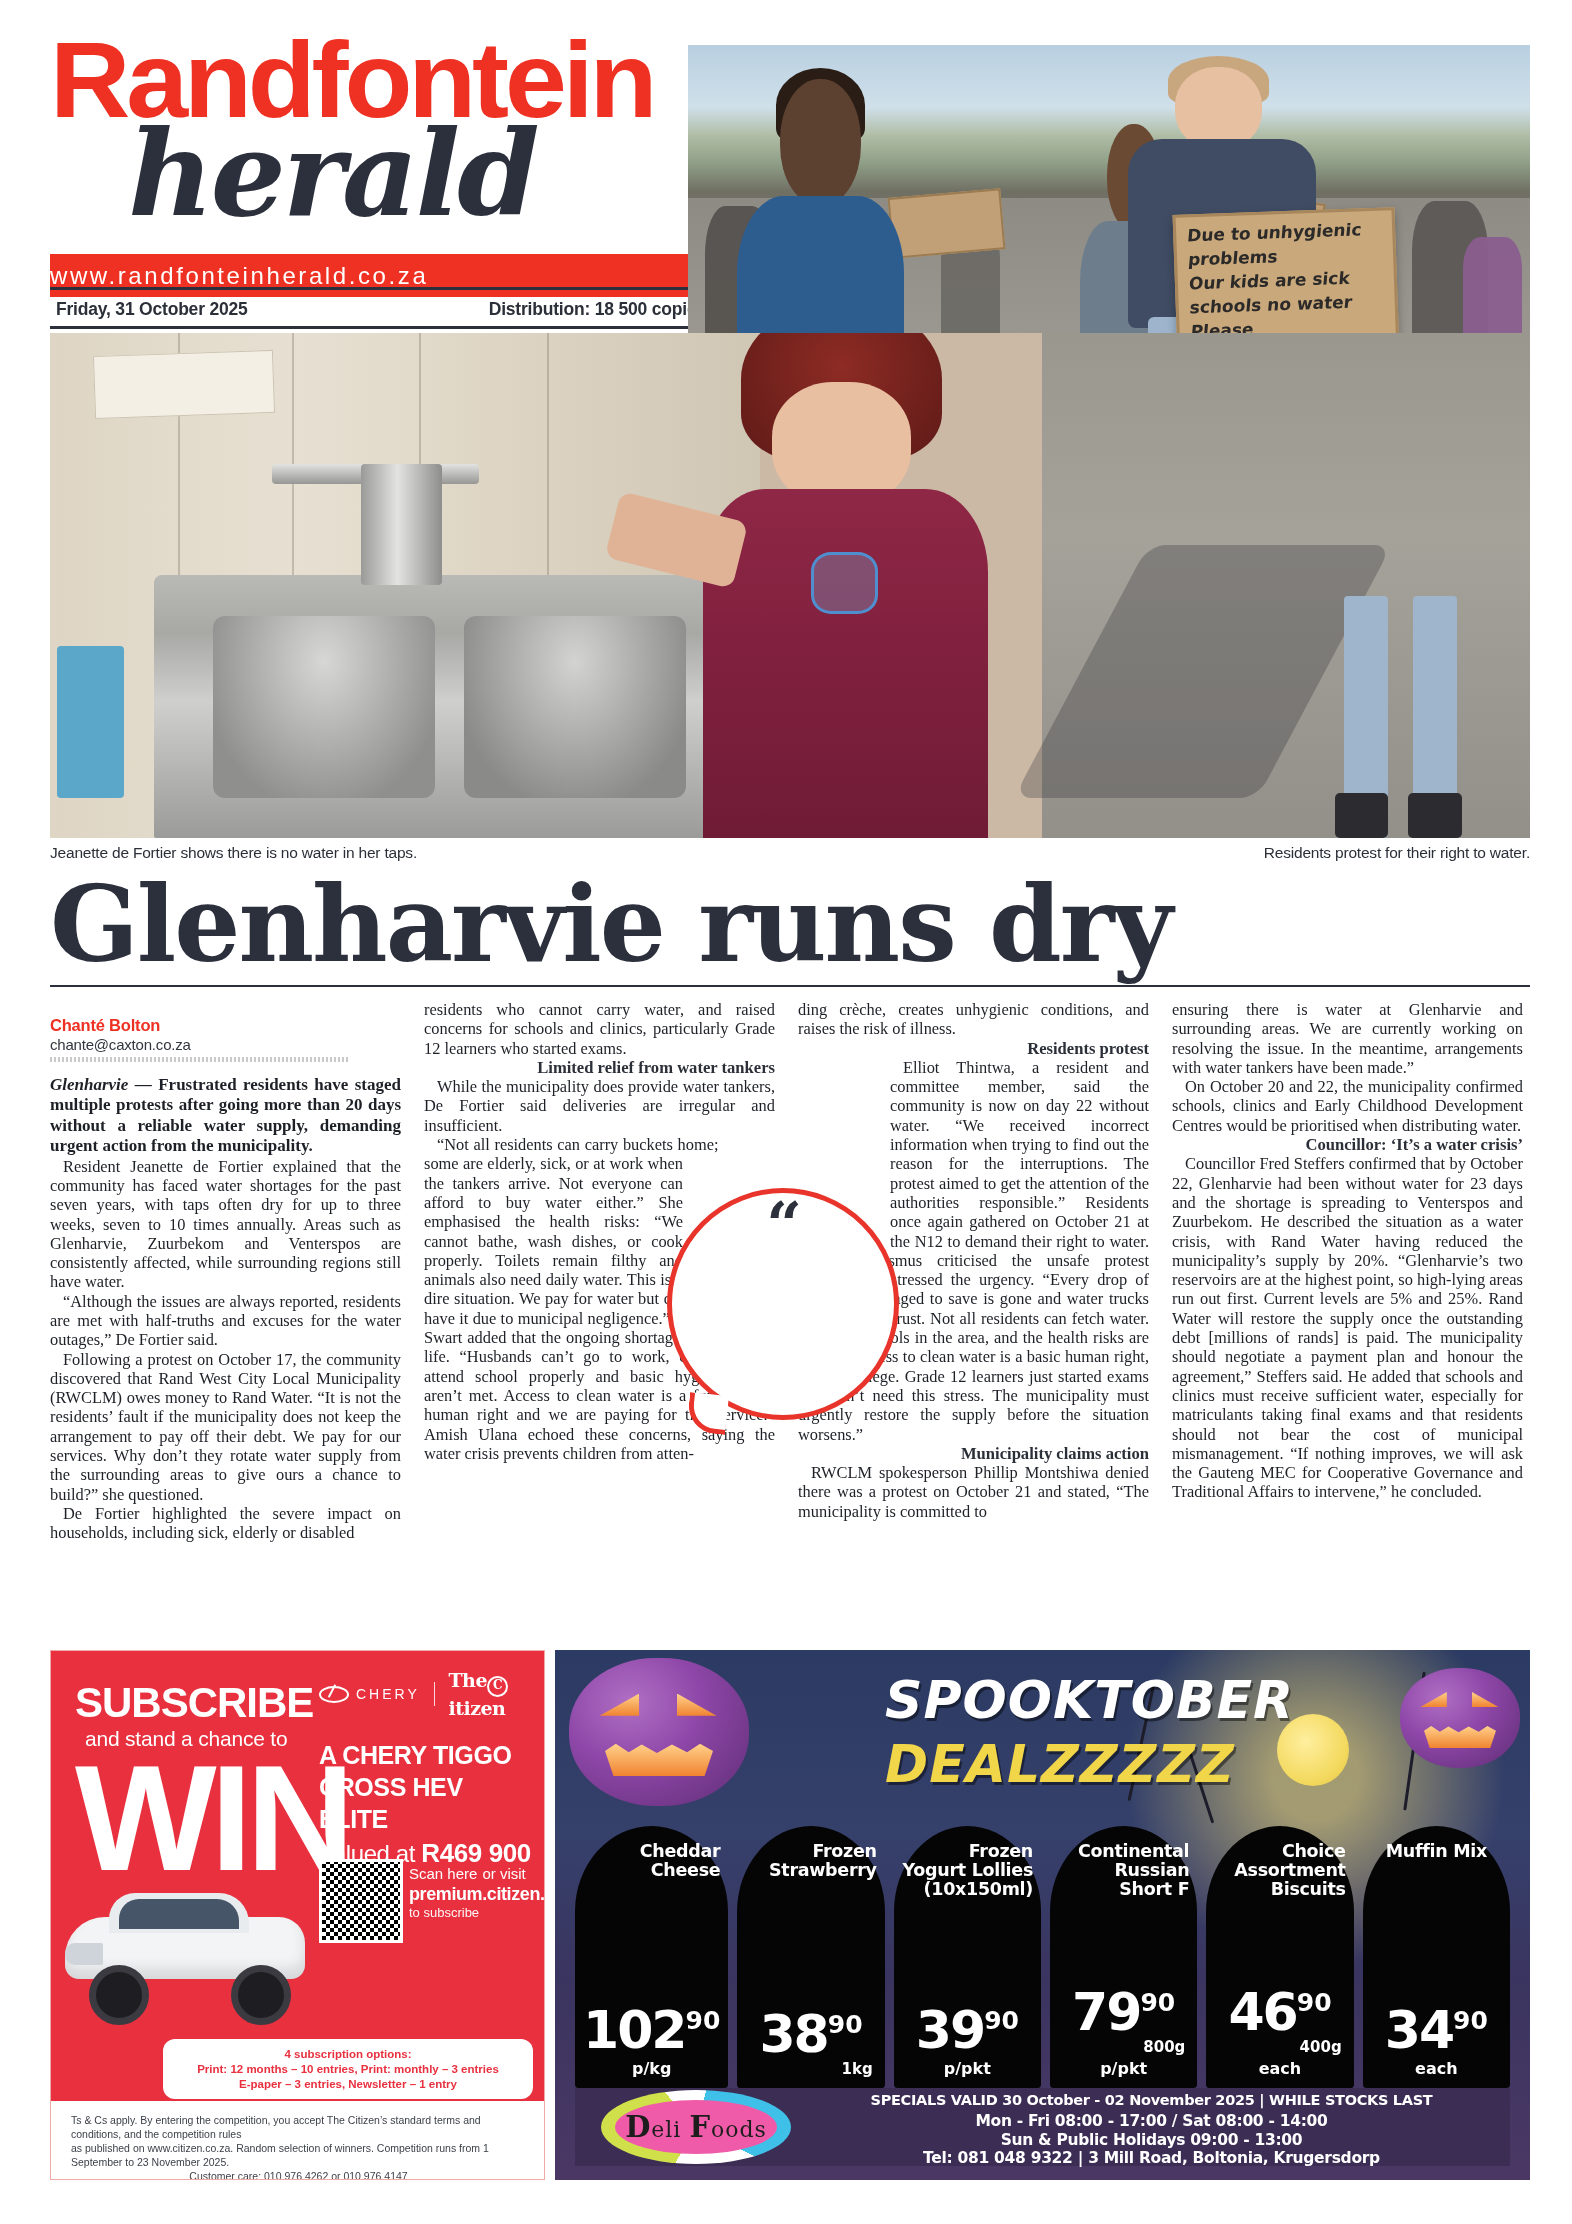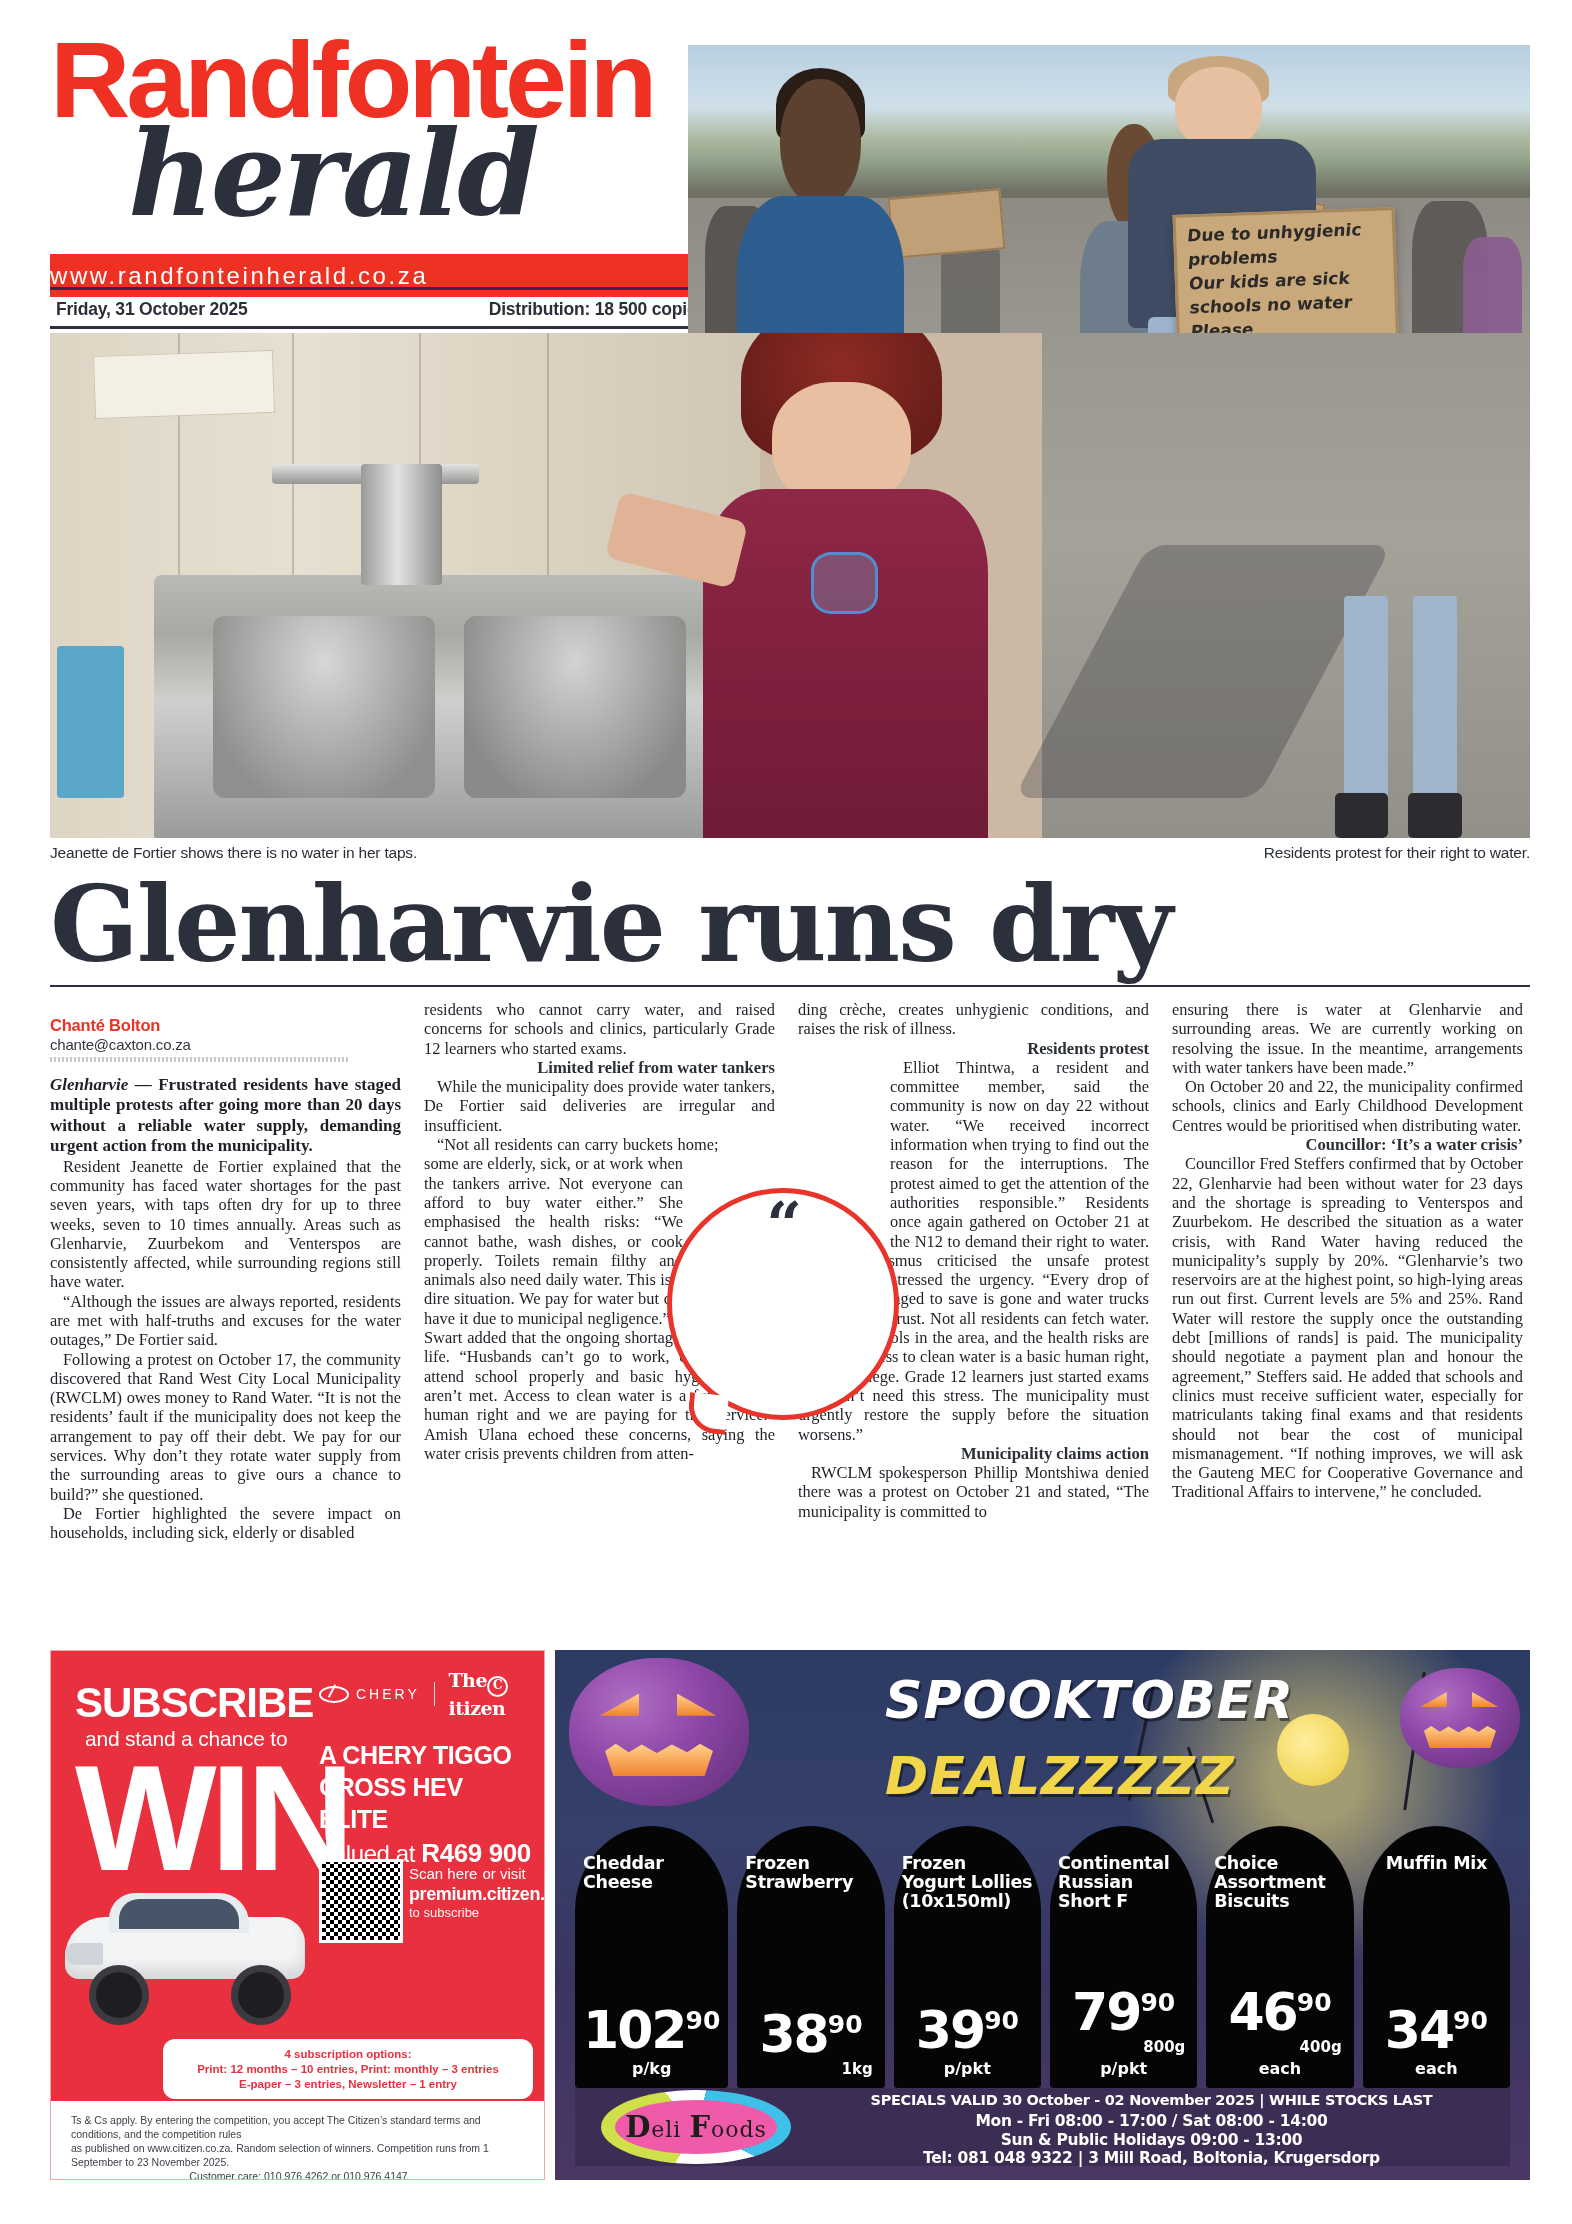--- a/index.html
+++ b/index.html
@@ -186,26 +186,26 @@
      radial-gradient(ellipse at 34% 30%,#b06fc4 0%,#8e47a8 42%,#5e2c74 100%);}
   .pk-eye{position:absolute;width:22%;height:15%;background:
      linear-gradient(180deg,#ffd089,#f08331);clip-path:polygon(0 100%,100% 0,100% 100%);}
   .pk-eye.r{clip-path:polygon(0 0,100% 100%,0 100%);}
   .pk-mouth{position:absolute;left:20%;top:58%;width:60%;height:22%;background:
      linear-gradient(180deg,#ffd089,#f08331);clip-path:polygon(0 22%,10% 0,22% 26%,34% 2%,48% 28%,62% 2%,76% 26%,88% 0,100% 22%,92% 100%,8% 100%);}
   .sp-title{position:absolute;left:330px;top:20px;width:600px;}
   .sp-t1{font-family:"DejaVu Sans",sans-serif;font-weight:bold;font-style:italic;font-size:52px;
      color:#fff;letter-spacing:1px;text-shadow:2px 3px 0 rgba(0,0,0,.45);}
   .sp-t2{font-family:"DejaVu Sans",sans-serif;font-weight:bold;font-style:italic;font-size:52px;
-     color:#f2d64a;letter-spacing:1px;margin-top:16px;text-shadow:2px 3px 0 rgba(0,0,0,.45);}
+     color:#f2d64a;letter-spacing:1px;margin-top:4px;text-shadow:2px 3px 0 rgba(0,0,0,.45);}
   .tombs{position:absolute;left:20px;top:176px;width:935px;height:262px;display:flex;gap:9px;}
   .tomb{flex:1;background:#050505;border-radius:52% 52% 4px 4px / 34% 34% 4px 4px;
     position:relative;padding:16px 8px 10px;box-sizing:border-box;display:flex;flex-direction:column;align-items:center;}
   .tomb .nm{color:#fff;font-family:"DejaVu Sans",sans-serif;font-weight:bold;font-size:17.5px;line-height:19px;
-    text-align:left;letter-spacing:-0.3px;margin-top:12px;}
+    text-align:right;letter-spacing:-0.3px;}
   .tomb .pr{color:#fff;font-family:"DejaVu Sans",sans-serif;font-weight:bold;line-height:1;margin-top:auto;
     display:flex;align-items:flex-start;}
   .tomb .pr .big{font-size:52px;letter-spacing:-2px;}
   .tomb .pr .cents{font-size:25px;margin-top:4px;}
   .tomb .unit{color:#fff;font-family:"DejaVu Sans",sans-serif;font-weight:bold;font-size:16px;margin-top:3px;}
   .tomb .unit2{color:#fff;font-family:"DejaVu Sans",sans-serif;font-weight:bold;font-size:15px;
     align-self:flex-end;margin-right:4px;}
   .sp-foot{position:absolute;left:20px;top:438px;width:935px;height:78px;background:rgba(60,44,82,.92);}
   .sp-foot .specials{position:absolute;left:230px;top:4px;right:12px;color:#fff;font-family:"DejaVu Sans",sans-serif;
     font-weight:bold;font-size:14.5px;text-align:center;letter-spacing:-0.3px;}

